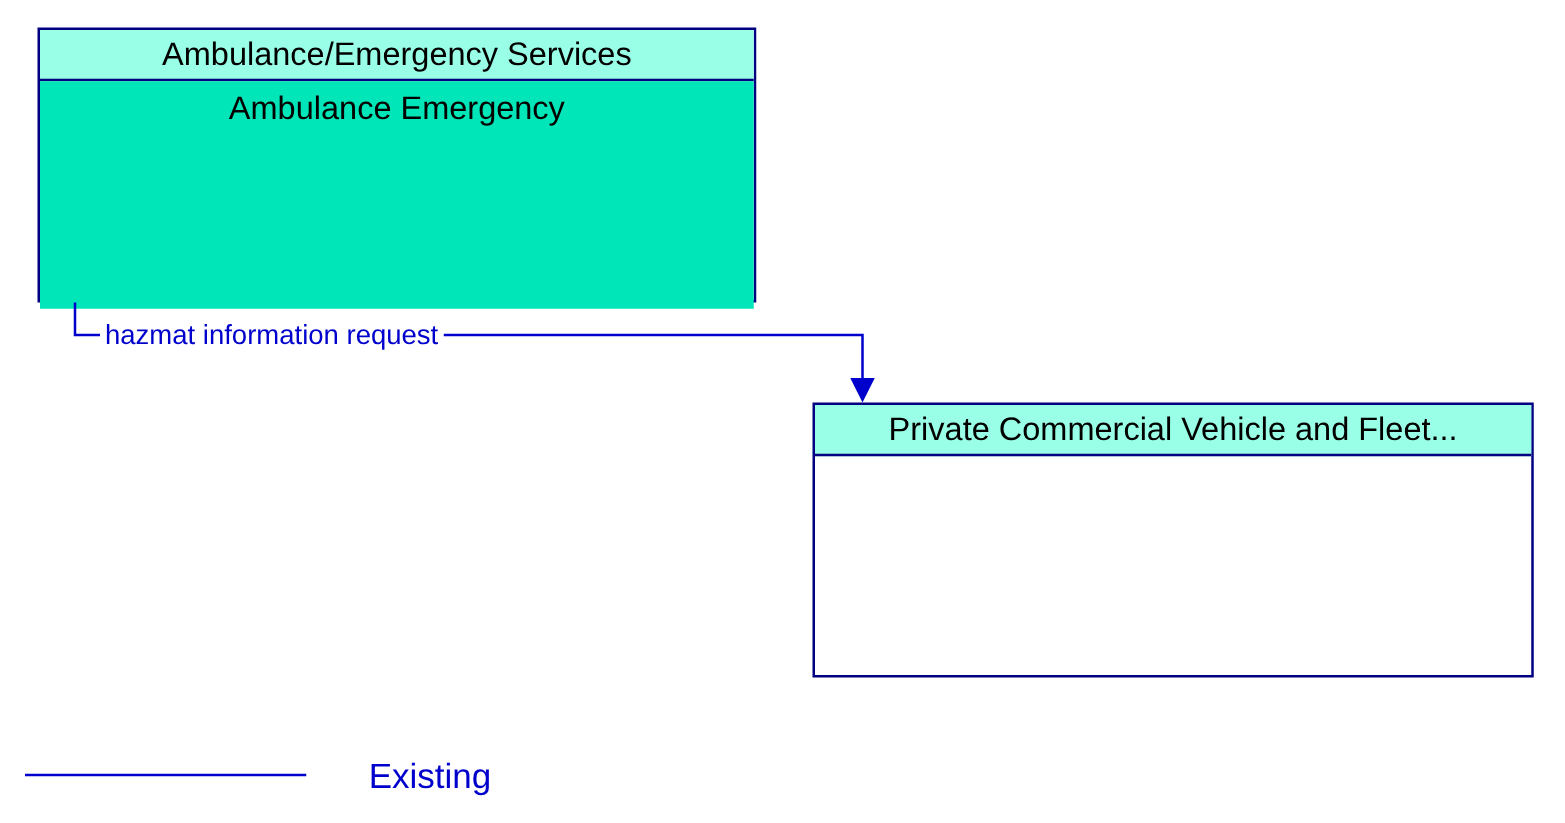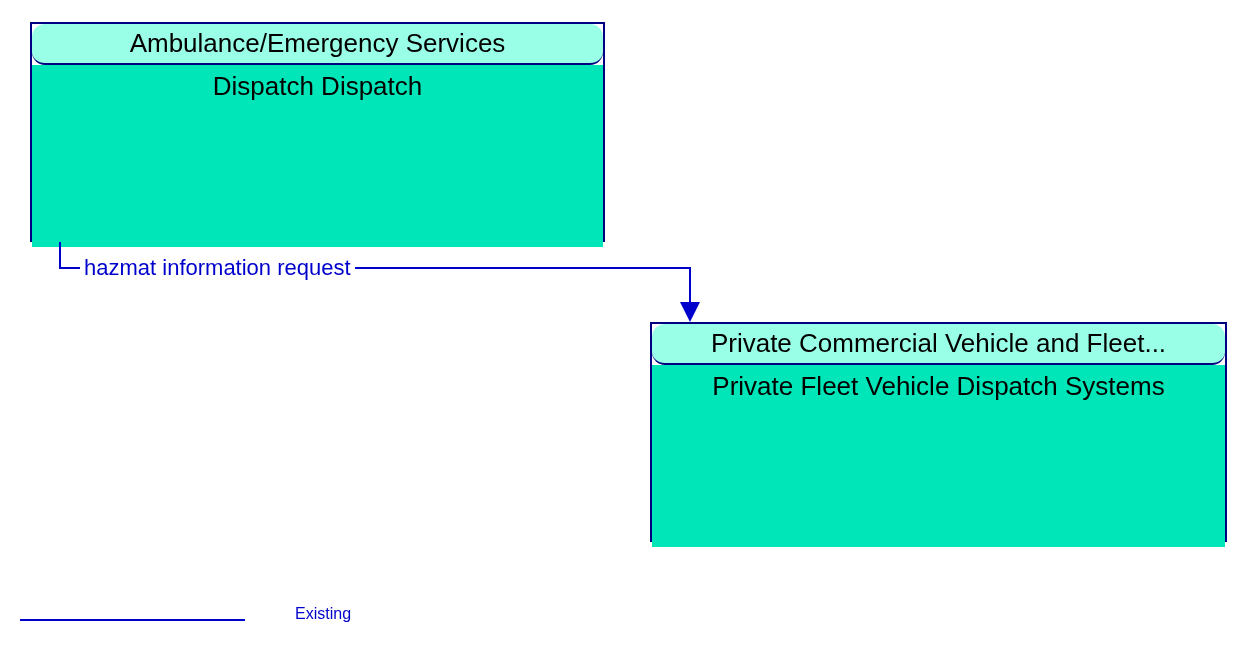--- a/index.html
+++ b/index.html
@@ -19,21 +19,20 @@
   .box-header {
     background: #99ffe6;
     border-bottom: 2px solid #000080;
     text-align: center;
     font-size: 26px;
     color: #000;
     padding: 4px 6px;
     white-space: nowrap;
     overflow: hidden;
     text-overflow: ellipsis;
-    border-radius: 13px;
   }
   .box-body {
     background: #00e6b8;
     text-align: center;
     font-size: 26px;
     color: #000;
     padding-top: 6px;
   }
   .flow-label {
     position: absolute;
@@ -43,42 +42,41 @@
     padding: 0 4px;
   }
   .legend-line {
     position: absolute;
     height: 0;
     border-top: 2px solid #0000cd;
   }
   .legend-label {
     position: absolute;
     color: #0000cd;
-    font-size: 16px;
+    font-size: 28px;
   }
   svg.connector {
     position: absolute;
     left: 0;
     top: 0;
     width: 1252px;
     height: 658px;
     pointer-events: none;
   }
 </style>
 </head>
 <body>
 
 <div class="box" style="left:30px; top:22px; width:575px; height:220px;">
   <div class="box-header">Ambulance/Emergency Services</div>
-  <div class="box-body" style="height:176px;">Dispatch Dispatch</div>
+  <div class="box-body" style="height:176px;">Ambulance Emergency</div>
 </div>
 
 <div class="box" style="left:650px; top:322px; width:577px; height:220px;">
   <div class="box-header">Private Commercial Vehicle and Fleet...</div>
-  <div class="box-body" style="height:176px;">Private Fleet Vehicle Dispatch Systems</div>
 </div>
 
 <svg class="connector">
   <defs>
     <marker id="arrowhead" markerWidth="10" markerHeight="10" refX="8" refY="5" orient="auto">
       <path d="M0,0 L10,5 L0,10 Z" fill="#0000cd"></path>
     </marker>
   </defs>
 
   <path d="M 60 242 L 60 268 L 690 268 L 690 318" stroke="#0000cd" stroke-width="2" fill="none" marker-end="url(#arrowhead)"></path>

